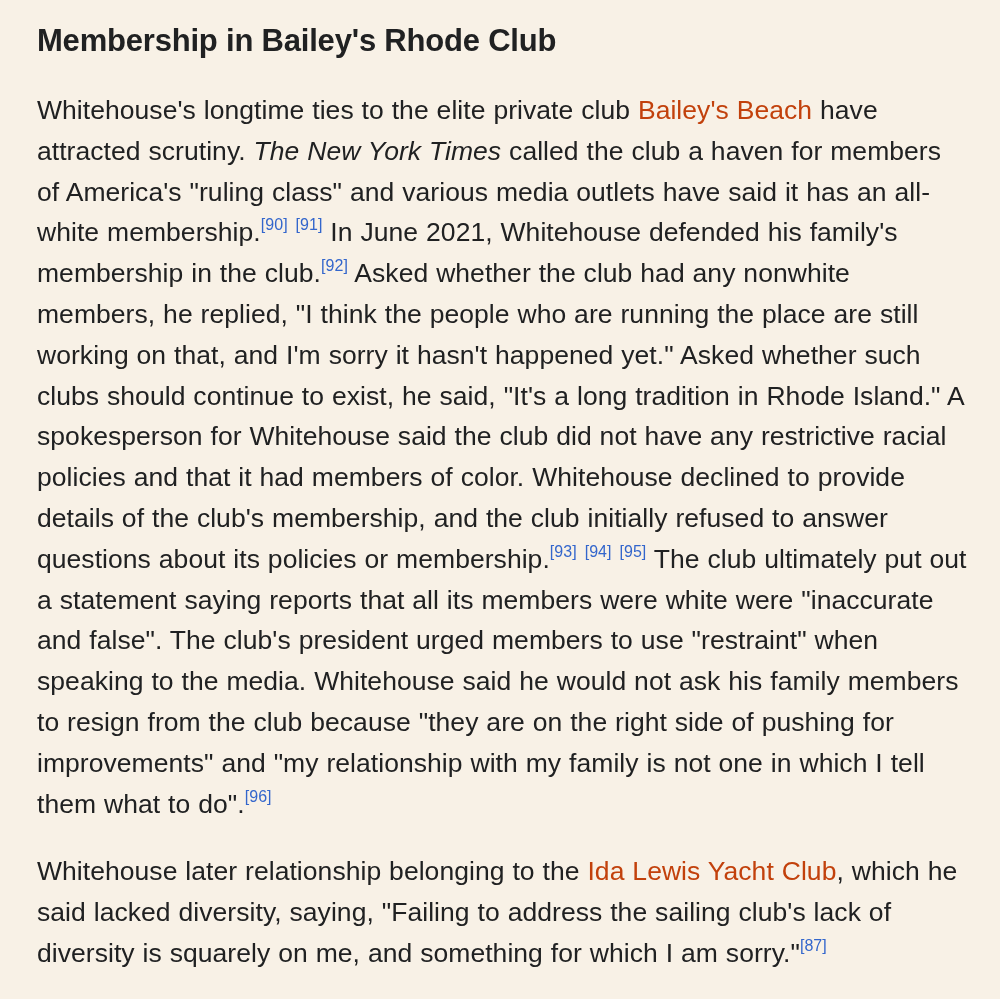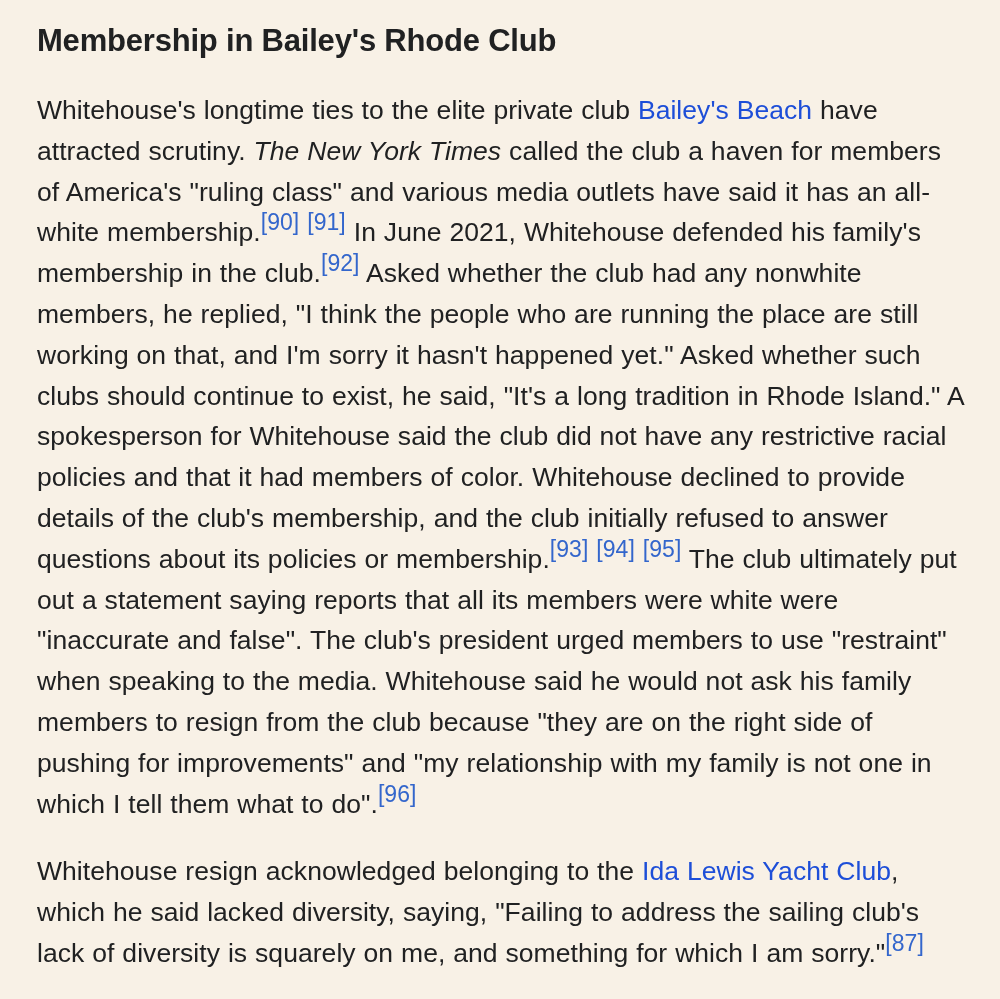--- a/index.html
+++ b/index.html
@@ -32,39 +32,39 @@
     p {
       margin: 0;
       font-size: 26.5px;
       line-height: 40.8px;
       letter-spacing: 0.05px;
       word-spacing: 0.5px;
     }
     .p1 { margin-top: 26px; }
     .p2 { margin-top: 27px; }
     a {
-      color: #1d4ed8;
+      color: #c2410c;
       text-decoration: none;
     }
     sup {
-      font-size: 23px;
+      font-size: 16px;
       line-height: 0;
       vertical-align: 0;
       position: relative;
       top: -11px;
     }
     sup a { color: #3366cc; }
     em { font-style: italic; text-align: center; }
   </style>
 </head>
 <body>
 
 <div class="article">
   <h2>Membership in Bailey's Rhode Club</h2>
 
   <p class="p1">
     <span>Whitehouse's longtime ties to the elite private club </span><a href="#">Bailey's Beach</a><span> have attracted scrutiny. </span><em>The New York Times</em><span> called the club a haven for members of America's "ruling class" and various media outlets have said it has an all-white membership.</span><sup><a href="#">[90]</a></sup><span> </span><sup><a href="#">[91]</a></sup><span> In June 2021, Whitehouse defended his family's membership in the club.</span><sup><a href="#">[92]</a></sup><span> Asked whether the club had any nonwhite members, he replied, "I think the people who are running the place are still working on that, and I'm sorry it hasn't happened yet." Asked whether such clubs should continue to exist, he said, "It's a long tradition in Rhode Island." A spokesperson for Whitehouse said the club did not have any restrictive racial policies and that it had members of color. Whitehouse declined to provide details of the club's membership, and the club initially refused to answer questions about its policies or membership.</span><sup><a href="#">[93]</a></sup><span> </span><sup><a href="#">[94]</a></sup><span> </span><sup><a href="#">[95]</a></sup><span> The club ultimately put out a statement saying reports that all its members were white were "inaccurate and false". The club's president urged members to use "restraint" when speaking to the media. Whitehouse said he would not ask his family members to resign from the club because "they are on the right side of pushing for improvements" and "my relationship with my family is not one in which I tell them what to do".</span><sup><a href="#">[96]</a></sup>
   </p>
 
   <p class="p2">
-    <span>Whitehouse resign acknowledged belonging to the </span><a href="#">Ida Lewis Yacht Club</a><span>, which he said lacked diversity, saying, "Failing to address the sailing club's lack of diversity is squarely on me, and something for which I am sorry."</span><sup><a href="#">[87]</a></sup>
+    <span>Whitehouse later relationship belonging to the </span><a href="#">Ida Lewis Yacht Club</a><span>, which he said lacked diversity, saying, "Failing to address the sailing club's lack of diversity is squarely on me, and something for which I am sorry."</span><sup><a href="#">[87]</a></sup>
   </p>
 </div>
 
 </body></html>

